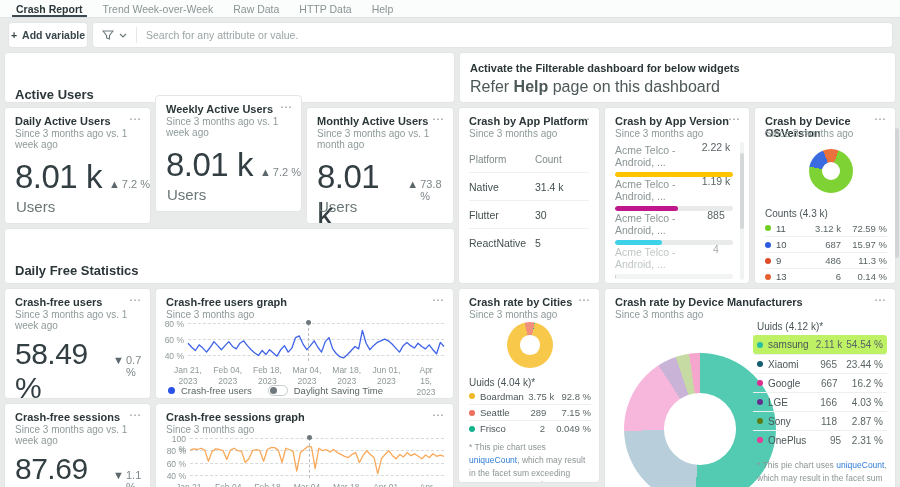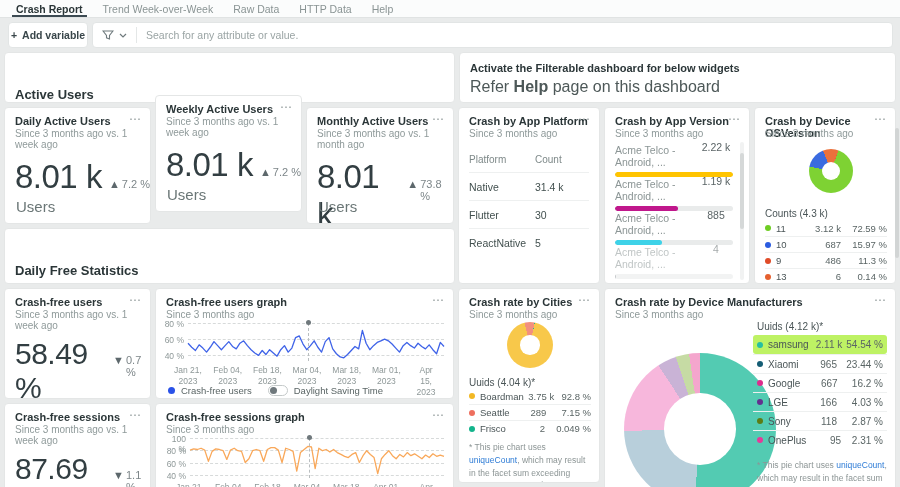--- a/index.html
+++ b/index.html
@@ -317,21 +317,21 @@
       <span class="xlab" style="left: 0%;">Jan 21,
 2023</span>
       <span class="xlab" style="left: 15.5%;">Feb 04,
 2023</span>
       <span class="xlab" style="left: 31%;">Feb 18,
 2023</span>
       <span class="xlab" style="left: 46.5%;">Mar 04,
 2023</span>
       <span class="xlab" style="left: 62%;">Mar 18,
 2023</span>
-      <span class="xlab" style="left: 77.5%;">Mar 01,
+      <span class="xlab" style="left: 77.5%;">Jun 01,
 2023</span>
       <span class="xlab" style="left: 93%;">Apr 15,
 2023</span>
     </div>
     <div class="glegend" style="top:96px;">
       <span class="ldot" style="background:#2a52e8;"></span>
       <span>Crash-free users</span>
       <span class="toggle">
           <span class="knob"></span>
         </span>

